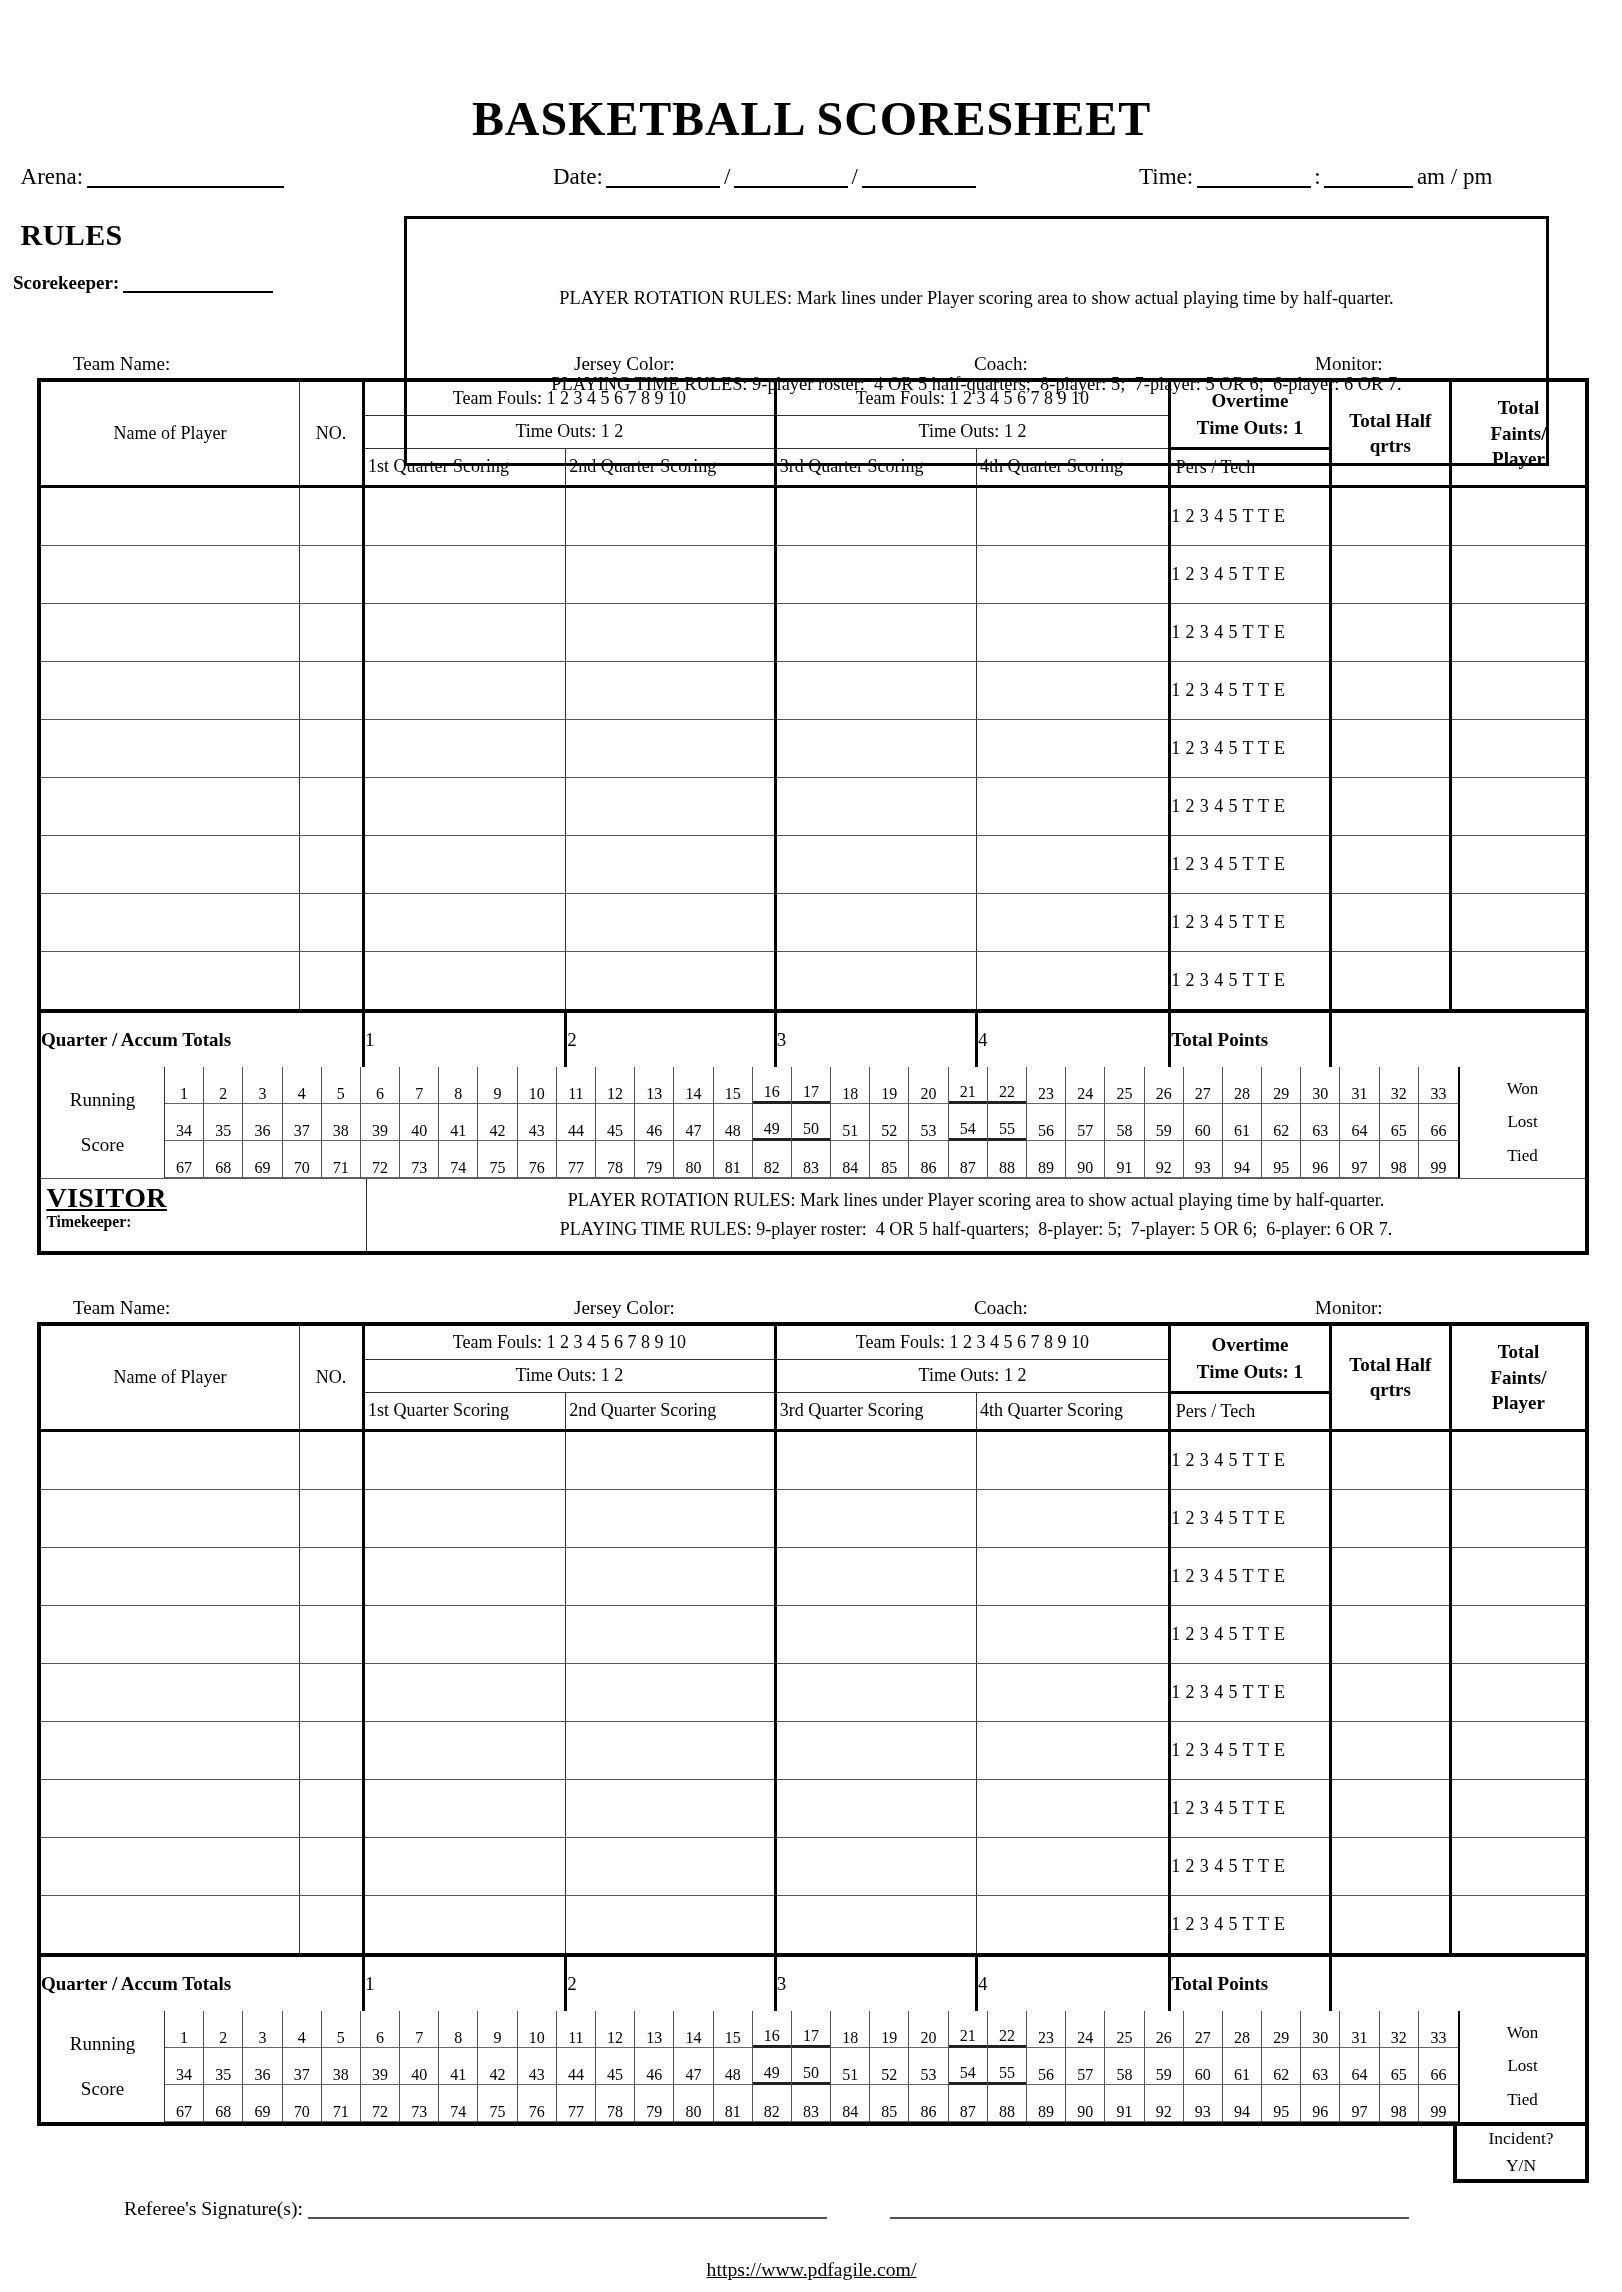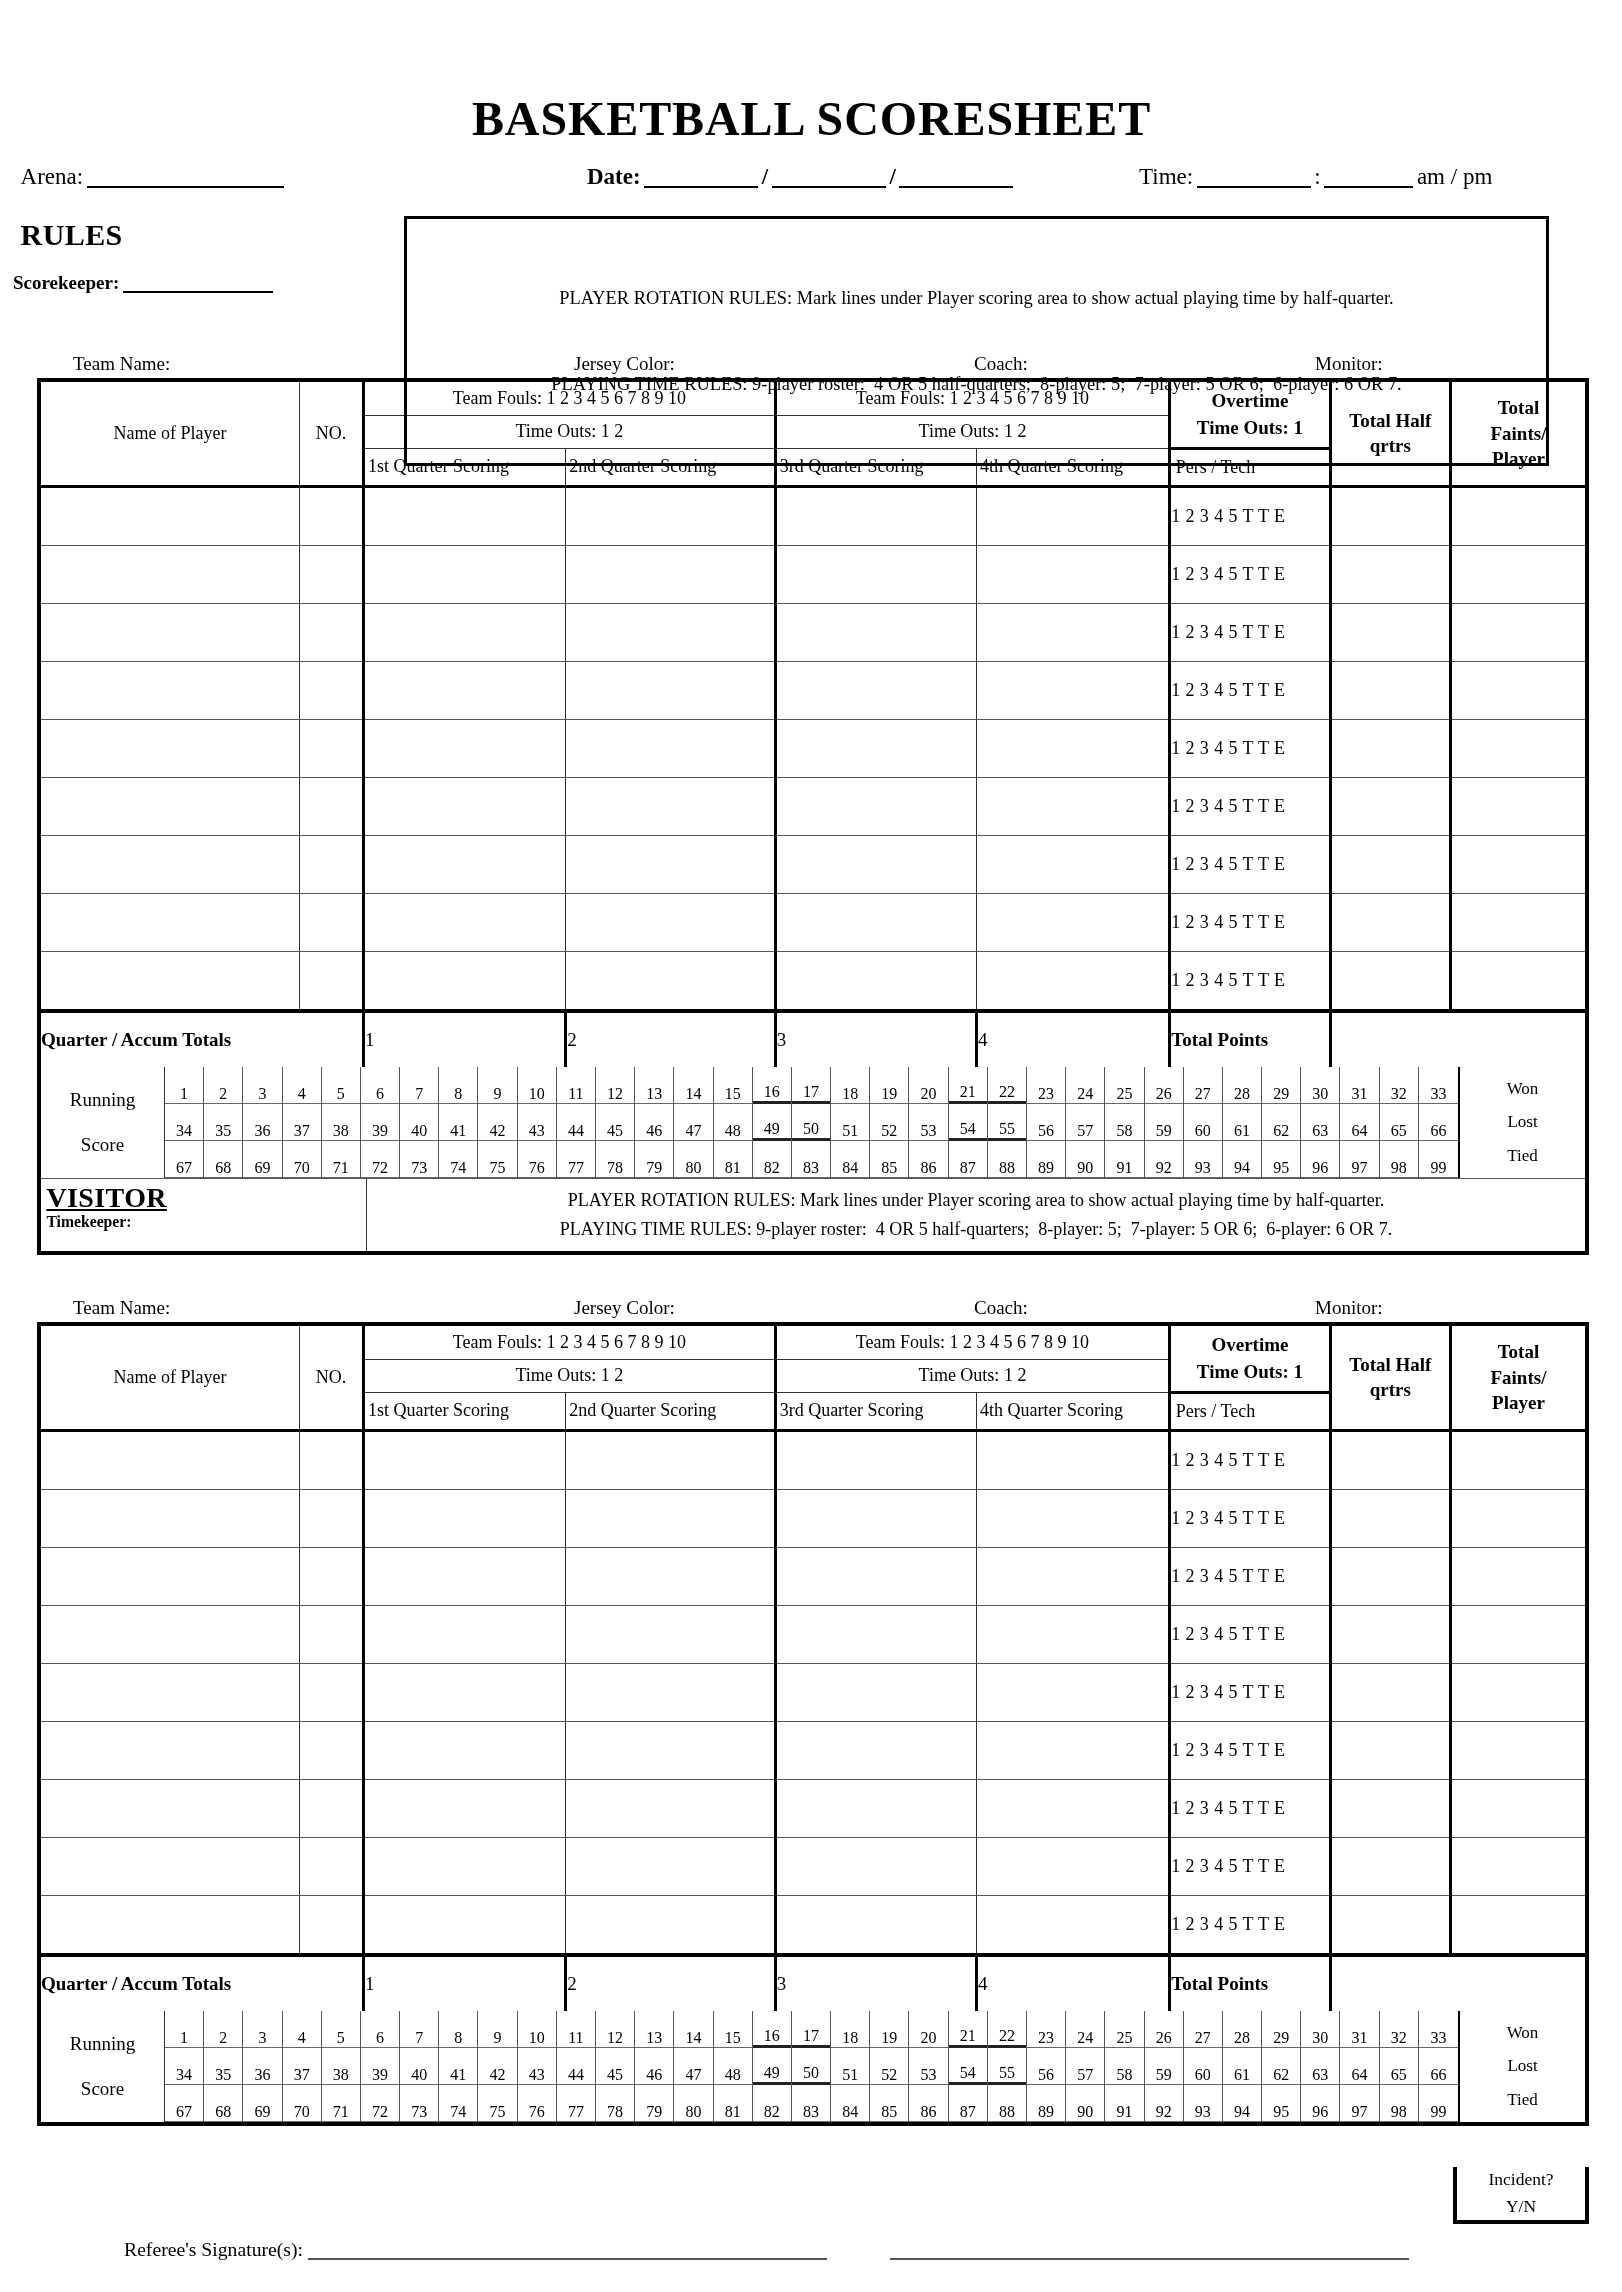--- a/index.html
+++ b/index.html
@@ -2,21 +2,21 @@
 <html style="font-size:14.3px"><head>
 <meta charset="utf-8">
 <style>
   html,body{margin:0;padding:0;background:#fff;}
   .sheet{position:relative;width:1623px;height:2293px;background:#fff;color:#000;
          font-family:"Liberation Serif","DejaVu Serif",serif;overflow:hidden;}
   .title{padding-top:95px;text-align:center;font-size:48px;font-weight:bold;line-height:1;letter-spacing:0.9px;}
   
   .meta{position:relative;margin-top:19.7px;height:39px;font-size:23px;}
   .meta .grp{position:absolute;top:0;white-space:nowrap;}
-  .m-arena{left:20.6px;} .m-date{left:587px;font-weight:bold;} .m-time{left:1139px;}
+  .m-arena{left:20.6px;} .m-date{left:553px;} .m-time{left:1139px;}
   .fl{display:inline-block;border-bottom:2.2px solid #000;height:23px;vertical-align:-4.5px;margin:0 3.6px;}
   .fl.w220{width:197px;} .fl.w127{width:114px;} .fl.w99{width:89px;} .fl.w168{width:150px;}
   
   .sect{position:relative;margin-top:14.3px;height:88px;}
   .sect-label{position:absolute;left:20.6px;top:1.8px;font-size:30px;font-weight:bold;letter-spacing:0.4px;}
   .keeper{position:absolute;left:13px;top:52px;font-size:19px;font-weight:bold;}
   .rules-box{position:absolute;left:404px;top:0;width:1145px;box-sizing:border-box;border:3.6px solid #000;
              padding:8px 7.2px;text-align:center;font-size:18.4px;line-height:1.55;white-space:pre-wrap;}
   
   .team-info{position:relative;margin-left:37px;width:1552px;height:29px;margin-top:45px;font-size:19px;}
@@ -57,21 +57,21 @@
   .r-wlt{width:125px;border-left:2.2px solid #000;display:flex;flex-direction:column;justify-content:space-around;
          text-align:center;font-size:17px;padding:5.4px 0;}
   
   .vstrip{display:flex;border-top:1.8px solid #555;height:72px;}
   .vs-left{width:326px;box-sizing:border-box;border-right:1.3px solid #333;padding:3.6px 0 0 5.4px;}
   .vs-left .big{font-size:28px;font-weight:bold;letter-spacing:0.4px;line-height:1.1;text-decoration:underline;}
   .vs-left .small{font-size:15.7px;font-weight:bold;}
   .vs-rules{flex:1;display:flex;flex-direction:column;justify-content:center;text-align:center;
             font-size:18px;line-height:1.6;white-space:pre-wrap;}
   
-  .incident-row{margin-left:37px;width:1552px;margin-top:41px;}
+  .incident-row{margin-left:37px;width:1552px;}
   .incident-box{margin-left:auto;width:136px;height:57px;box-sizing:border-box;border:4px solid #000;border-top:none;
                 display:flex;flex-direction:column;justify-content:center;text-align:center;font-size:17.5px;line-height:1.55;}
   
   .sig-row{margin-top:14.3px;margin-left:124px;font-size:19.7px;white-space:nowrap;}
   .sig-line{display:inline-block;width:519px;border-bottom:2.2px solid #555;height:19.7px;vertical-align:-3.6px;}
   .sig-line.gap{margin-left:63px;}
   .site{margin-top:38px;text-align:center;font-size:19.7px;text-decoration:underline;}
 </style>
 </head>
 <body>

